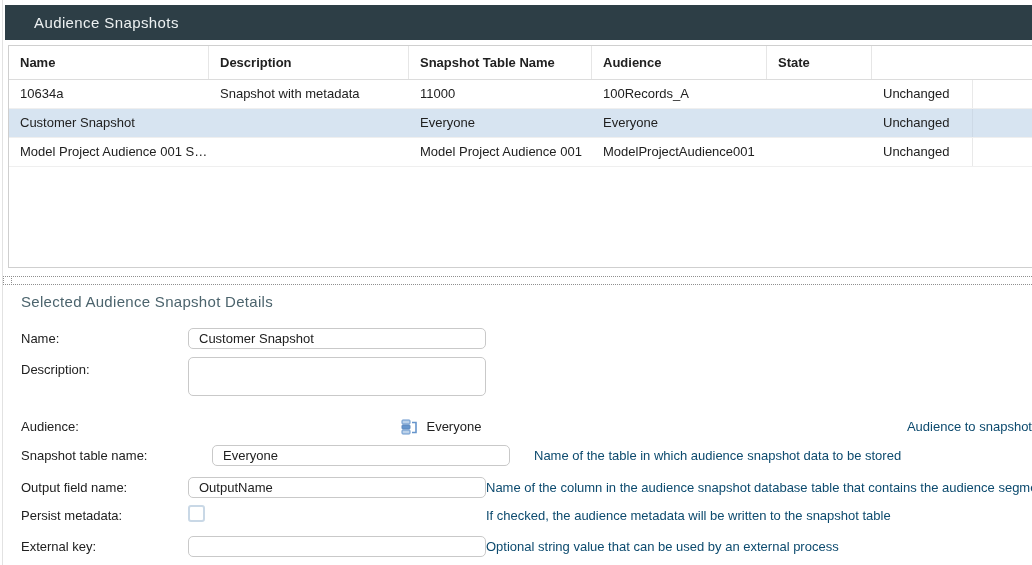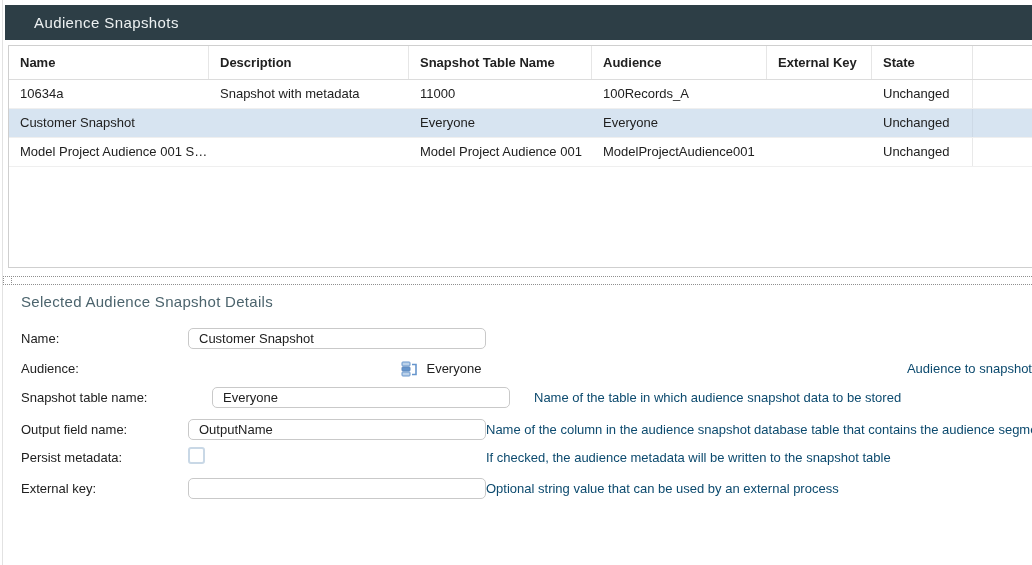--- a/index.html
+++ b/index.html
@@ -94,21 +94,20 @@
   <div class="titlebar">
     <span>Audience Snapshots</span>
   </div>
 
   <div class="gridwrap">
     <div class="grid-header">
       <div class="hcell">Name</div>
       <div class="hcell">Description</div>
       <div class="hcell">Snapshot Table Name</div>
       <div class="hcell">Audience</div>
-      <div class="hcell">External Key</div>
       <div class="hcell">State</div>
       <div class="hcell"></div>
     </div>
 
     <div class="grid-row">
       <div class="cell">10634a</div>
       <div class="cell">Snapshot with metadata</div>
       <div class="cell">11000</div>
       <div class="cell">100Records_A</div>
       <div class="cell"></div>
@@ -146,20 +145,26 @@
 
     <div class="form">
 
       <div class="frow row-name">
         <div class="flabel">Name:</div>
         <div class="ffield">
           <input type="text" value="Customer Snapshot" style="">
         </div>
       </div>
 
+      <div class="frow row-desc">
+        <div class="flabel">Description:</div>
+        <div class="ffield">
+          <textarea style=""></textarea>
+        </div>
+      </div>
 
       <div class="frow row-aud">
         <div class="flabel">Audience:</div>
         <div class="ffield">
           <div class="audience-val">
             <svg width="17" height="17" viewBox="0 0 17 17">
               <rect x="1" y="2" width="8" height="4" rx="0.8" fill="#bcd2ea" stroke="#6695cc" stroke-width="1"></rect>
               <rect x="1" y="7" width="8" height="4" rx="0.8" fill="#6695cc" stroke="#5d88bd" stroke-width="1"></rect>
               <rect x="1" y="12" width="8" height="4" rx="0.8" fill="#bcd2ea" stroke="#6695cc" stroke-width="1"></rect>
               <path d="M11 4.5 h4 v10 h-4" fill="none" stroke="#6695cc" stroke-width="1.6"></path>

